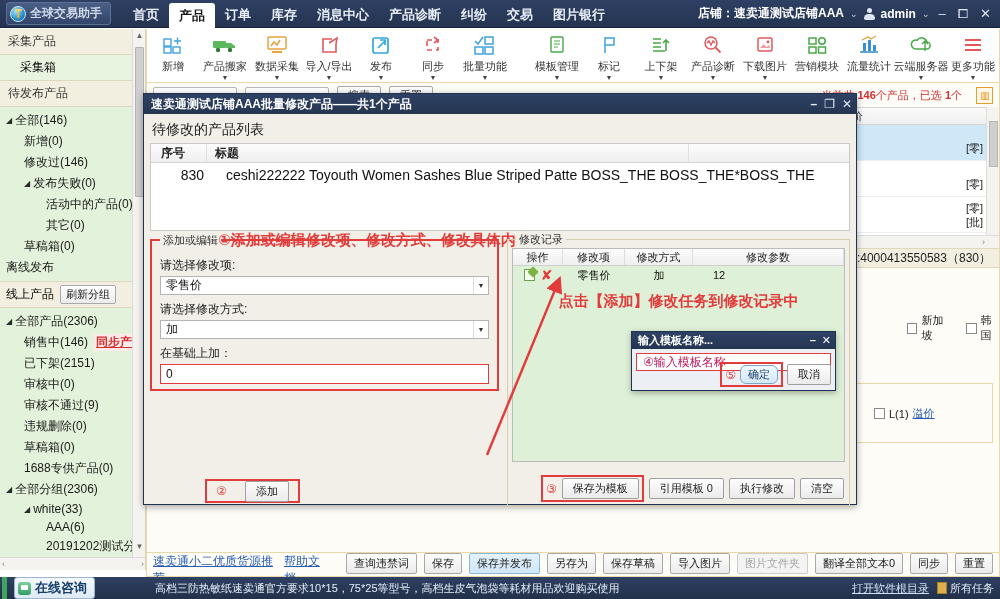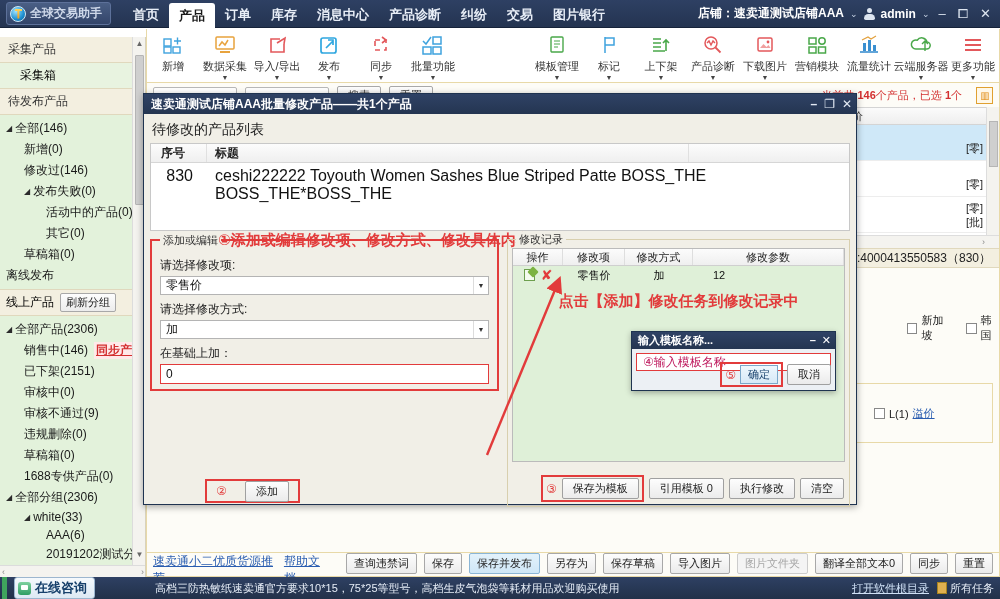--- a/index.html
+++ b/index.html
@@ -74,21 +74,21 @@
   .tb-item {
     width: 52px; display: flex; flex-direction: column; align-items: center;
     justify-content: flex-start; padding-top: 3px; height: 52px;
   }
   .tb-item .ic { height: 24px; display: flex; align-items: center; justify-content: center; }
   .tb-item .lb { font-size: 11px; color: #333; margin-top: 2px; white-space: nowrap; }
   .tb-item .ar { font-size: 7px; color: #444; line-height: 5px; margin-top: 1px; }
 
   
   .sidebar {
-    position: absolute; left: 0; top: 37px; width: 146px; height: 541px;
+    position: absolute; left: 0; top: 29px; width: 146px; height: 541px;
     background: #fdfcf7; border-right: 1px solid #d8d2bd;
     font-size: 12px; overflow: hidden;
   }
   .sb-head {
     background: #f3efe0; border-bottom: 1px solid #e0d8bd;
     padding: 4px 8px; color: #333; position: relative;
   }
   .sb-sub { padding: 4px 8px 4px 20px; background: #e8f3e0; border-bottom: 1px solid #e0d8bd; }
   .sb-tree { background: #e3f2db; padding: 3px 0; }
   .sb-row { padding: 2px 4px; white-space: nowrap; color: #1a1a1a; display: flex; align-items: center; }
@@ -239,21 +239,21 @@
   .prodlist {
     border: 1px solid #c8c8c8; background: #ffffff; height: 88px; position: relative;
   }
   .pl-head {
     height: 19px; background: linear-gradient(#fcfcfc,#efefef); border-bottom: 1px solid #d6d6d6;
     display: flex; align-items: center; font-size: 12px; color: #222; font-weight: bold;
   }
   .pl-head .c1 { width: 56px; padding-left: 10px; border-right: 1px solid #e0e0e0; height:100%; display:flex; align-items:center;}
   .pl-head .c2 { flex: 1; padding-left: 8px; border-right: 1px solid #e0e0e0; height:100%; display:flex; align-items:center;}
   .pl-head .c3 { width: 160px; }
-  .pl-row { display: flex; font-size: 16px; color: #111; padding: 4px 0; }
+  .pl-row { display: flex; font-size: 14px; color: #111; padding: 4px 11px; }
   .pl-row .c1 { width: 56px; text-align: right; padding-right: 14px; }
   .pl-row .c2 { flex: 1; padding-left: 8px; }
 
   .panes { display: flex; gap: 8px; margin-top: 8px; height: 268px; }
 
   .pane-left { width: 349px; position: relative; }
   .fieldset {
     border: 2px solid #e23b3b; height: 152px; padding: 6px 8px 0; position: relative;
     background: transparent;
   }
@@ -329,21 +329,21 @@
   .subdlg-title .wb { margin-left: auto; display: flex; gap: 6px; }
   .subdlg-input {
     margin: 4px; height: 18px; border: 1px solid #e23b3b; background: #fff;
     display: flex; align-items: center; padding-left: 6px;
     color: #be185d; font-size: 12px;
   }
   .subdlg-btns { position: absolute; right: 4px; bottom: 3px; display: flex; align-items: center; gap: 4px; }
   .ok-box { border: 2px solid #e23b3b; display: flex; align-items: center; gap: 4px; padding: 1px 3px; }
   .blue-btn {
     border: 1px solid #7aa7c9; background: linear-gradient(#eef7fd,#d6e9f7);
-    border-radius: 0; padding: 1px 7px; font-size: 11px; color: #17406b;
+    border-radius: 6px; padding: 1px 7px; font-size: 11px; color: #17406b;
   }
 
   
   .arrow-svg { position: absolute; left: 0; top: 0; pointer-events: none; }
 </style>
 </head>
 <body>
 <div id="app">
 
 <div class="topbar">
@@ -384,20 +384,36 @@
         <rect x="2" y="4" width="7" height="7"></rect>
                 <rect x="2" y="12" width="7" height="6"></rect>
                 <rect x="11" y="12" width="7" height="6"></rect>
         <path d="M12 6h7M15.5 2.5v7" stroke="#3fa3de"></path>
               </g>
             </svg>
       </span>
       <span class="lb">新增</span>
     </div>
 
+    <div class="tb-item">
+      <span class="ic">
+        <svg width="26" height="18" viewBox="0 0 26 18">
+              <g fill="#5cb85c">
+        <rect x="1" y="5" width="13" height="7" rx="1"></rect>
+                <path d="M14 7h5l4 3v2h-9z"></path>
+        </g>
+              <g fill="#2f7d32">
+                <circle cx="6" cy="14" r="2.2"></circle>
+                <circle cx="18" cy="14" r="2.2"></circle>
+              </g>
+            </svg>
+      </span>
+      <span class="lb">产品搬家</span>
+      <span class="ar">▼</span>
+    </div>
 
     <div class="tb-item">
       <span class="ic">
         <svg width="24" height="20" viewBox="0 0 24 20">
               <rect x="3" y="2" width="18" height="12" rx="1" fill="none" stroke="#e8a33d" stroke-width="1.5"></rect>
         <path d="M6 11l3-4 3 3 3-5" fill="none" stroke="#e8a33d" stroke-width="1.5"></path>
         <rect x="7" y="16" width="10" height="2" fill="#e8a33d"></rect>
             </svg>
       </span>
       <span class="lb">数据采集</span>

